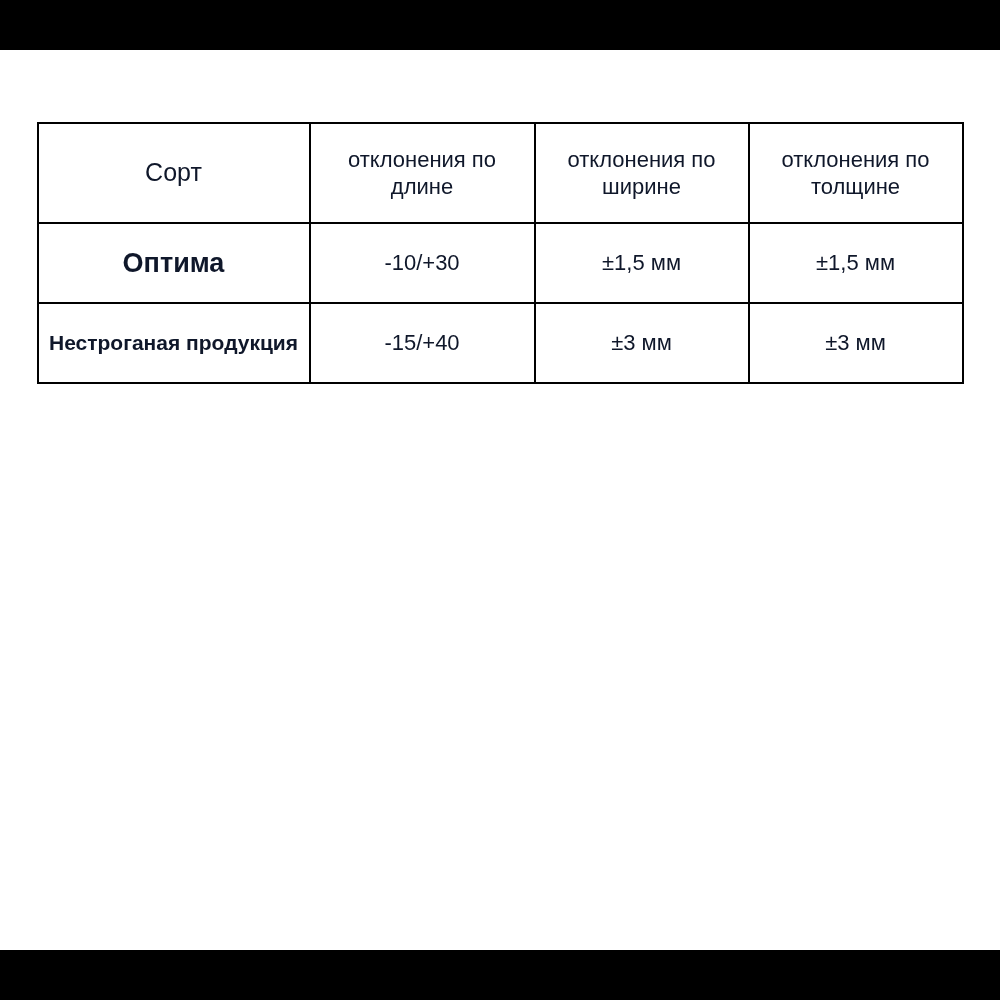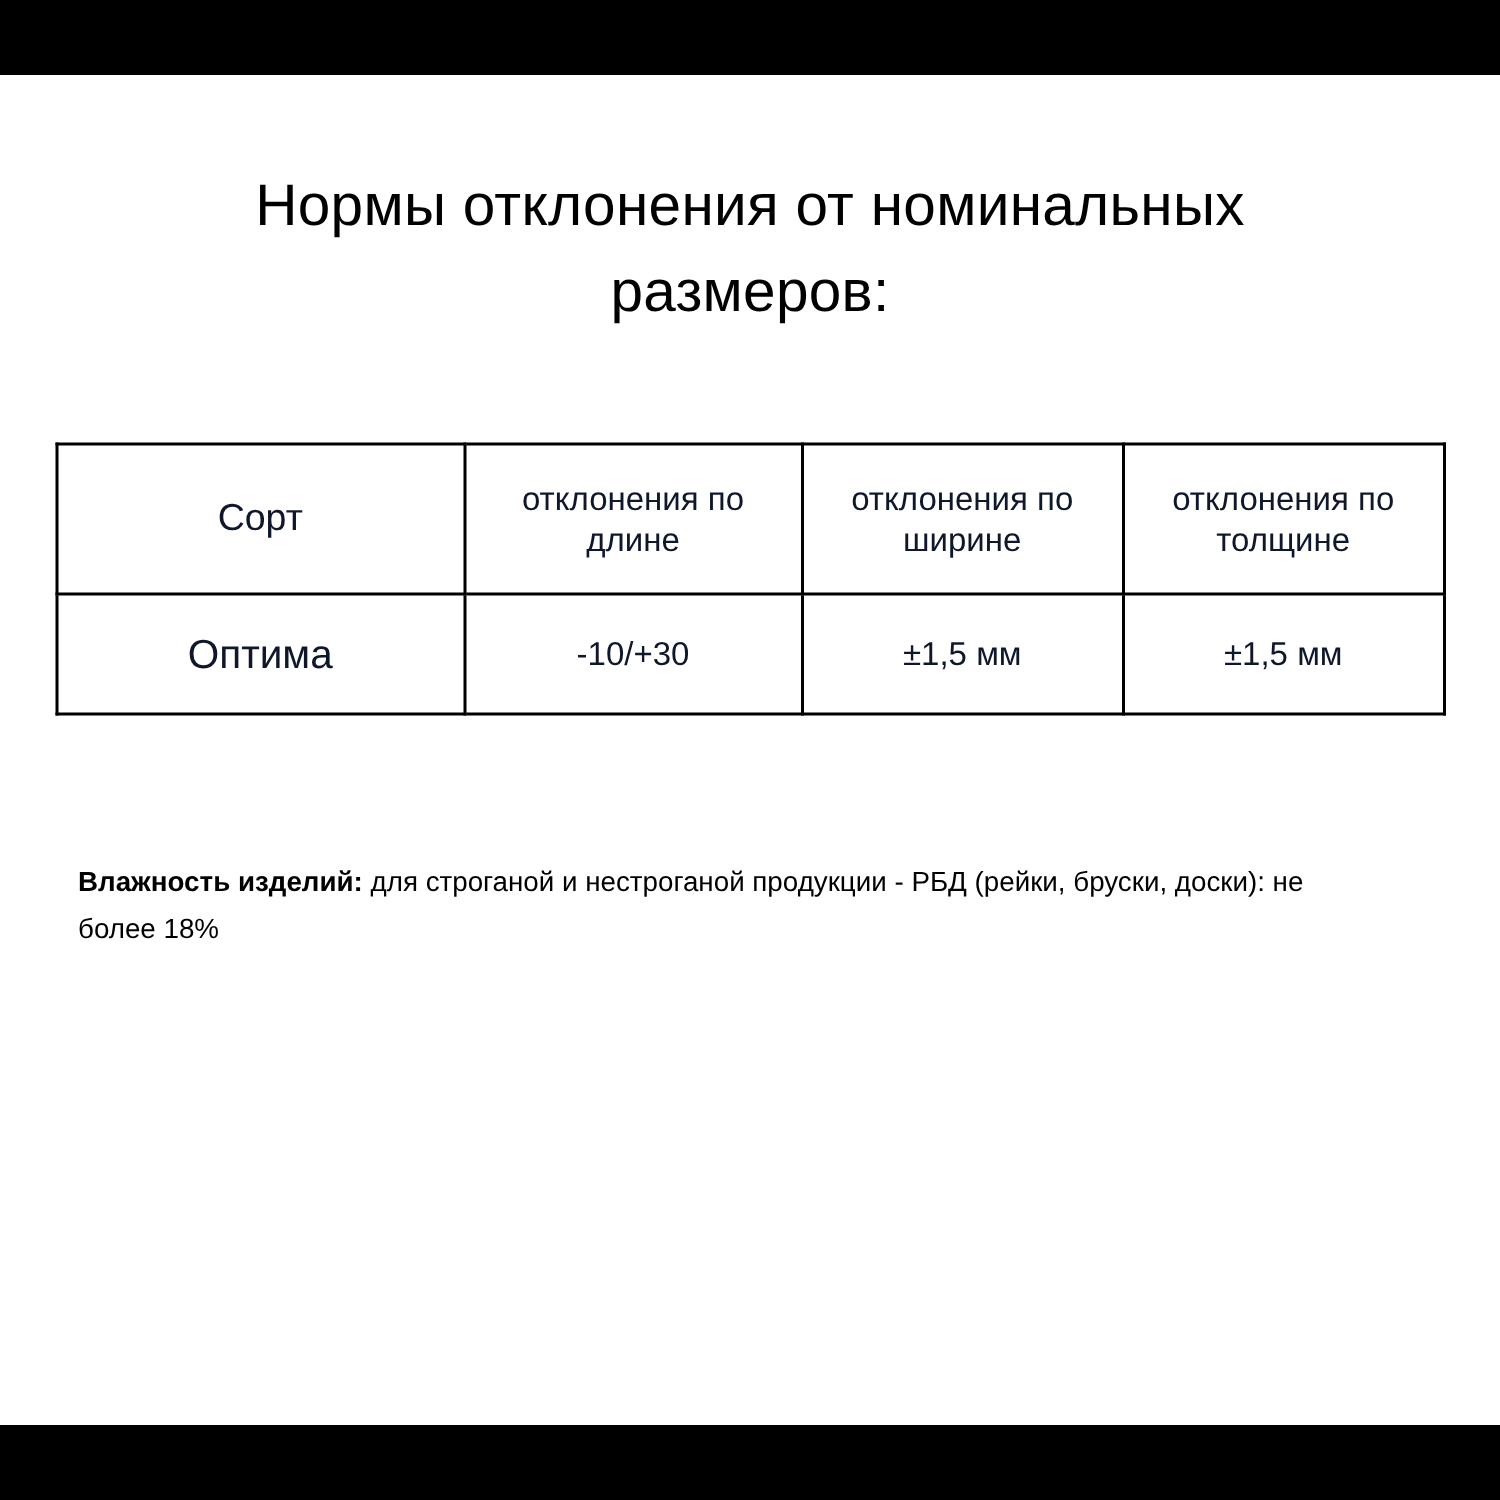--- a/index.html
+++ b/index.html
@@ -65,42 +65,41 @@
     font-size: 22px;
     line-height: 1.25;
     height: 78px;
   }
   .head-cell.sort-head { font-size: 25px; }
 
   .body-cell {
     font-size: 25px;
     height: 58px;
   }
-  .body-cell.grade { font-size: 27px; }
+  .body-cell.grade { font-size: 27px; font-weight: bold; }
   .body-cell.grade.small { font-size: 21px; }
   .body-cell.num { font-size: 22px; }
 
   .note {
     margin: 96px 0 0 0;
     padding: 0 80px 0 52px;
     font-size: 18.5px;
     line-height: 1.65;
     color: #000000;
   }
   .note b { font-weight: 700; }
 </style>
 </head>
 <body>
 
 <div class="letterbox top"></div>
 <div class="letterbox bottom"></div>
 
 <div class="slide">
 
-  <h1 class="title">Нормы отклонения от номинальных размеров:</h1>
 
   <table class="norms">
     <colgroup>
       <col class="col-sort">
       <col class="col-len">
       <col class="col-wid">
       <col class="col-thick">
     </colgroup>
     <tbody>
       <tr>
@@ -108,20 +107,23 @@
         <td class="head-cell">отклонения по длине</td>
         <td class="head-cell">отклонения по ширине</td>
         <td class="head-cell">отклонения по толщине</td>
       </tr>
       <tr>
         <td class="body-cell grade">Оптима</td>
         <td class="body-cell num">-10/+30</td>
         <td class="body-cell num">±1,5 мм</td>
         <td class="body-cell num">±1,5 мм</td>
       </tr>
+      <tr>
+        <td class="body-cell grade small">Нестроганая продукция</td>
+        <td class="body-cell num">-15/+40</td>
+        <td class="body-cell num">±3 мм</td>
+        <td class="body-cell num">±3 мм</td>
+      </tr>
     </tbody>
   </table>
 
-  <p class="note">
-    <b>Влажность изделий:</b><span> для строганой и нестроганой продукции - РБД (рейки, бруски, доски): не более 18%</span>
-  </p>
 
 </div>
 
 </body></html>

